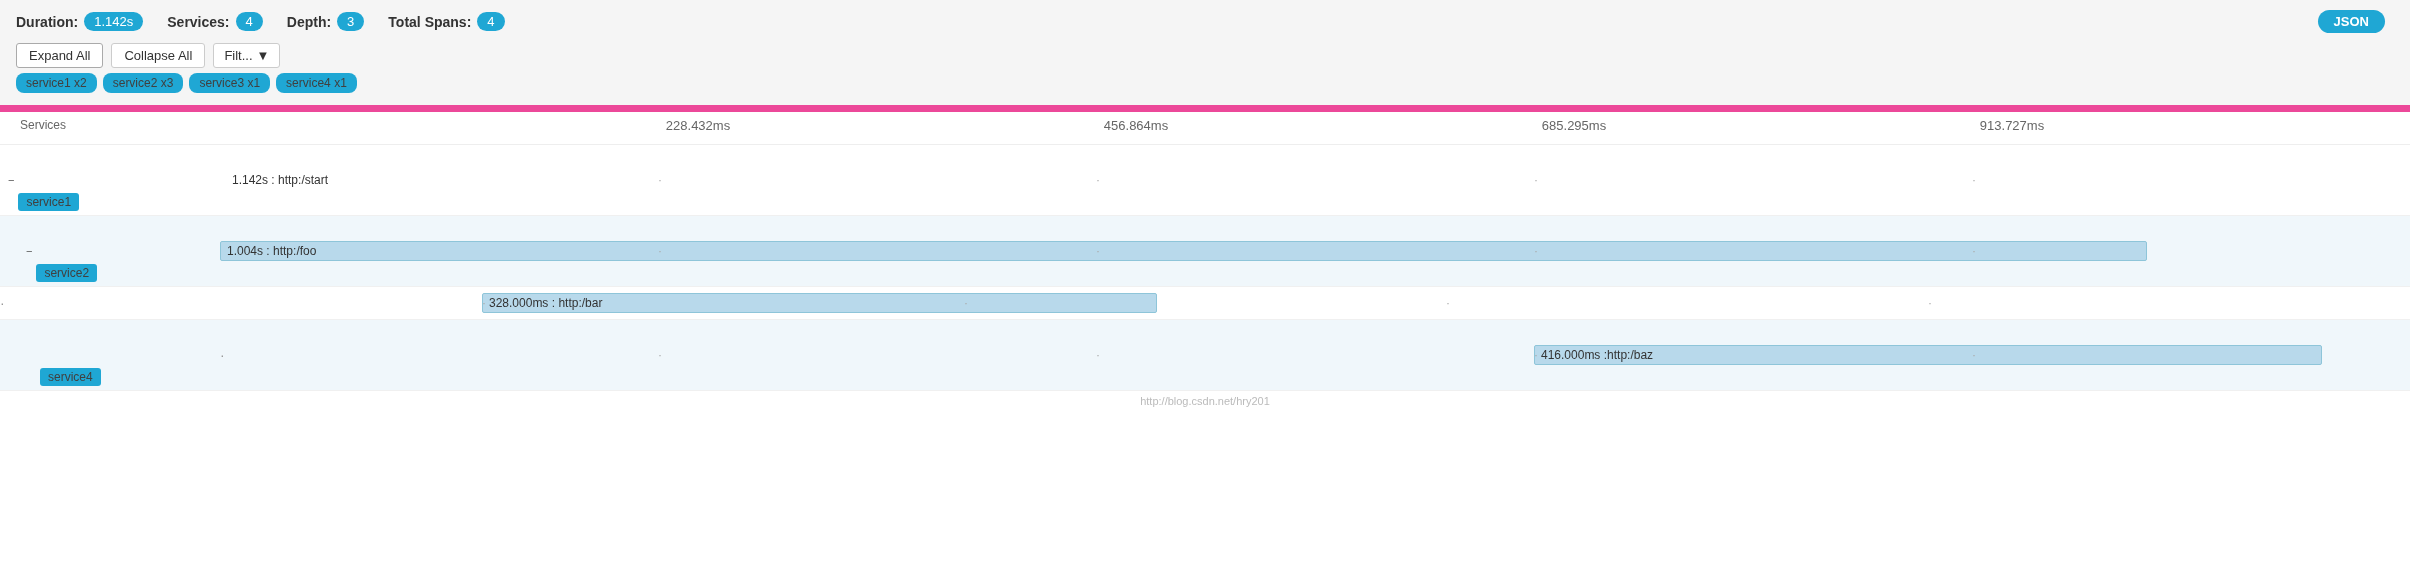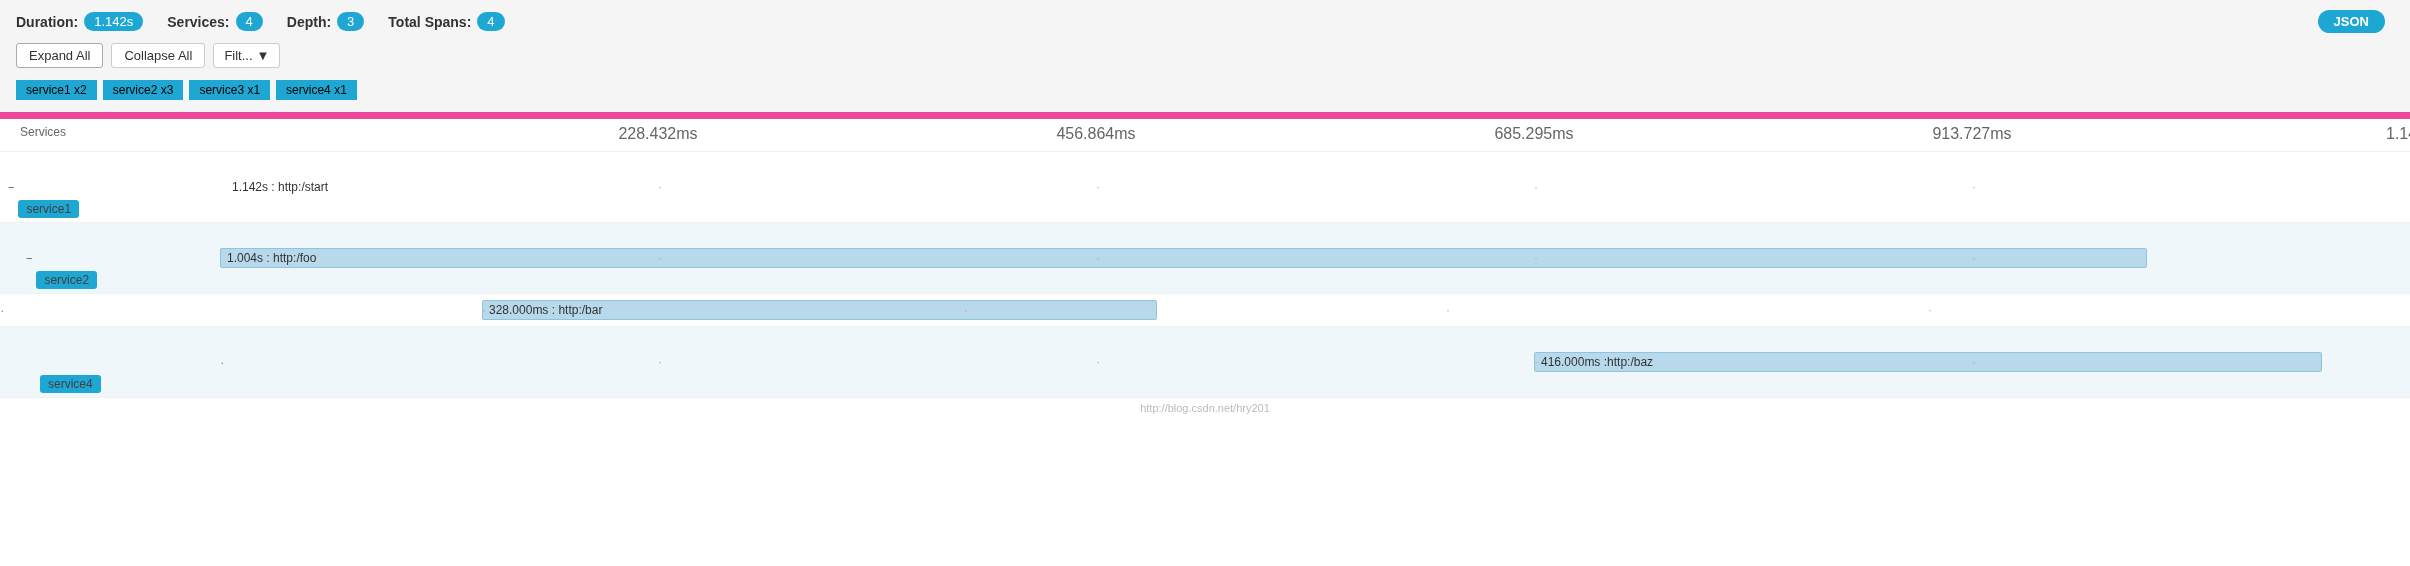--- a/index.html
+++ b/index.html
@@ -40,21 +40,21 @@
       border-radius: 12px;
       padding: 4px 16px;
       font-size: 13px;
       font-weight: bold;
       cursor: pointer;
     }
     .header-controls {
       display: flex;
       align-items: flex-start;
       gap: 8px;
-      margin-bottom: 12px;
+      margin-bottom: 5px;
     }
     .btn-expand-all {
       background: #fff;
       border: 1px solid #aaa;
       border-radius: 3px;
       padding: 4px 12px;
       font-size: 13px;
       cursor: pointer;
       color: #333;
     }
@@ -79,22 +79,22 @@
       gap: 4px;
       color: #333;
     }
     .service-tags {
       display: flex;
       gap: 6px;
       flex-wrap: wrap;
     }
     .service-tag {
       background: #1fa7d4;
-      color: #000000;
-      border-radius: 0;
+      color: #404040;
+      border-radius: 8px;
       padding: 3px 10px;
       font-size: 12px;
     }
 
     
     .timeline-container {
       padding: 0;
       background: #fff;
     }
     .timeline-header {
@@ -111,22 +111,23 @@
     }
     .col-timeline-hdr {
       flex: 1;
       position: relative;
       display: flex;
     }
     .tick-label {
       position: absolute;
       transform: translateX(-50%);
       white-space: nowrap;
-      font-size: 16px;
+      font-size: 13px;
       color: #666;
+      margin-left: 40px;
     }
 
     .trace-row {
       display: flex;
       align-items: center;
       border-bottom: 1px solid #f0f0f0;
       min-height: 32px;
     }
     .trace-row:nth-child(odd) { background: #fff; }
     .trace-row:nth-child(even) { background: #f8fbfd; }

